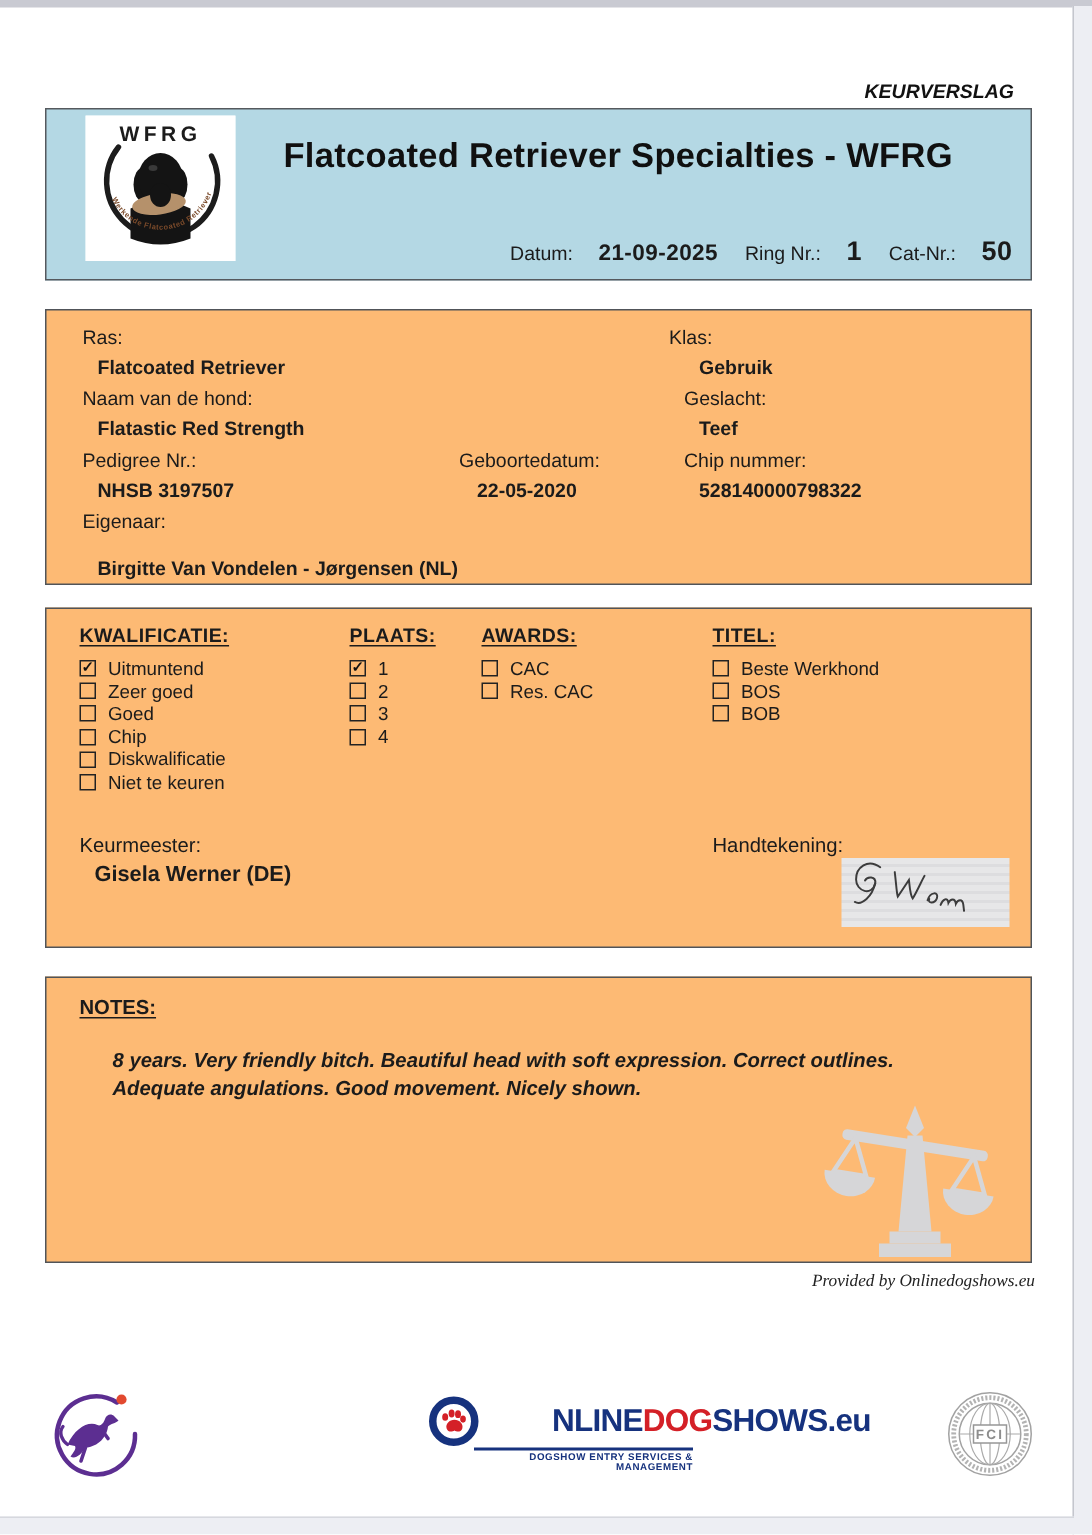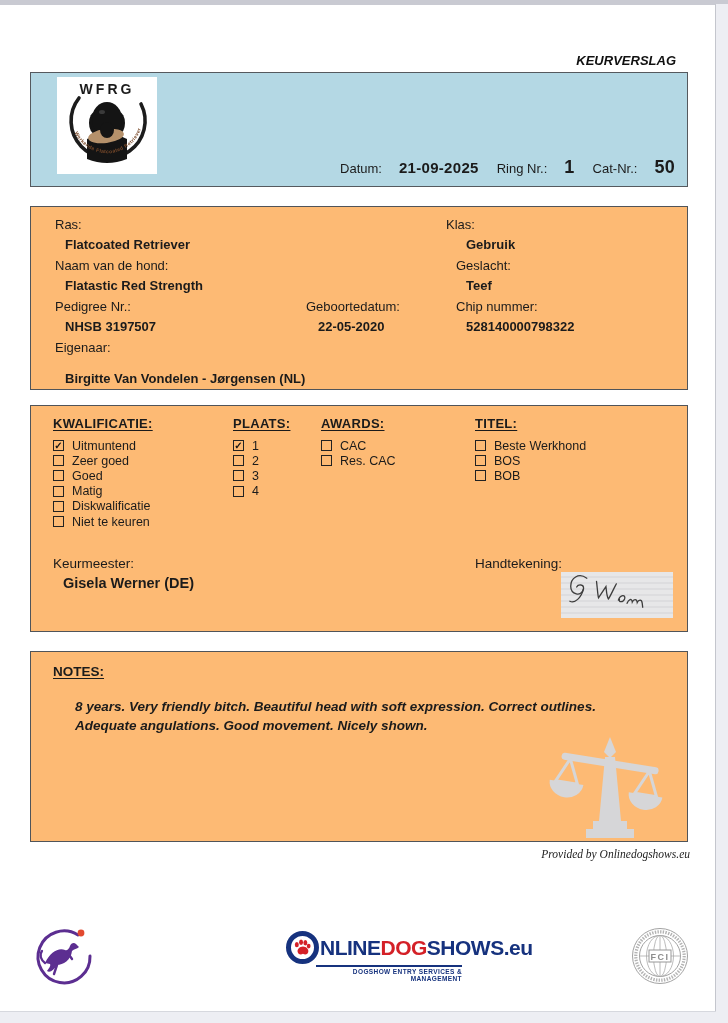--- a/index.html
+++ b/index.html
@@ -46,21 +46,21 @@
   .scales { position:absolute; right:16px; bottom:0px; }
 
   .provided-by { position:absolute; top:848px; right:38px; font-family:"Liberation Serif", serif; font-style:italic; font-size:11.5px; color:#222; }
 
   
   .rvb-logo { position:absolute; left:32px; top:926px; }
   .fci-logo { position:absolute; left:628px; top:926px; }
   .ods-logo { position:absolute; left:286px; top:931px; width:176px; }
   .ods-main { display:flex; align-items:center; }
   .ods-circle { width:33px; height:33px; border-radius:50%; border:5px solid #16327e; background:#fff; display:flex; align-items:center; justify-content:center; flex:none; }
-  .ods-text { font-weight:bold; letter-spacing:-0.5px; font-size:21px; white-space:nowrap; margin-left:1px; }
+  .ods-text { font-weight:bold; letter-spacing:-0.5px; font-size:21px; white-space:nowrap; margin-left:1px;padding-left:48px; }
   .ods-navy { color:#16327e; }
   .ods-red { color:#d42027; }
   .ods-tagline { border-top:2px solid #16327e; margin-top:1px; margin-left:30px; text-align:right; font-size:6.5px; font-weight:bold; color:#16327e; letter-spacing:0.4px; padding-top:1px; }
 </style>
 </head>
 <body>
 
 <div class="page">
   <div class="edge-top"></div>
   <div class="edge-right"></div>
@@ -80,20 +80,21 @@
         <ellipse cx="49" cy="59" rx="18" ry="7" fill="#b5916b" transform="rotate(-7 49 59)"></ellipse>
         <ellipse cx="50" cy="53" rx="7" ry="8" fill="#141414"></ellipse>
         <ellipse cx="45" cy="35" rx="3" ry="2" fill="#3a3a3a"></ellipse>
         <path id="wfrg-arc" d="M16,52 A36,36 0 0,0 84,52" fill="none"></path>
         <text font-size="5" fill="#7a4a2a" font-weight="bold" letter-spacing="0.4">
           <textPath href="#wfrg-arc" startOffset="4">Werkende Flatcoated Retriever Groep</textPath>
         </text>
         <text x="50" y="17" text-anchor="middle" font-size="14" font-weight="bold" letter-spacing="3" fill="#1b1b1b">WFRG</text>
       </svg>
     </div>
+    <div class="header-title">Flatcoated Retriever Specialties - WFRG</div>
     <div class="datum-row">
       <span class="lbl">Datum:</span>
       <span class="val">21-09-2025</span>
       <span class="lbl">Ring Nr.:</span>
       <span class="val big">1</span>
       <span class="lbl">Cat-Nr.:</span>
       <span class="val big">50</span>
     </div>
   </div>
 
@@ -132,21 +133,21 @@
       <div class="opt">
           <span class="cb"></span>
           <span>Zeer goed</span>
         </div>
       <div class="opt">
           <span class="cb"></span>
           <span>Goed</span>
         </div>
       <div class="opt">
           <span class="cb"></span>
-          <span>Matig</span>
+          <span>Chip</span>
         </div>
       <div class="opt">
           <span class="cb"></span>
           <span>Diskwalificatie</span>
         </div>
       <div class="opt">
           <span class="cb"></span>
           <span>Niet te keuren</span>
         </div>
     </div>

